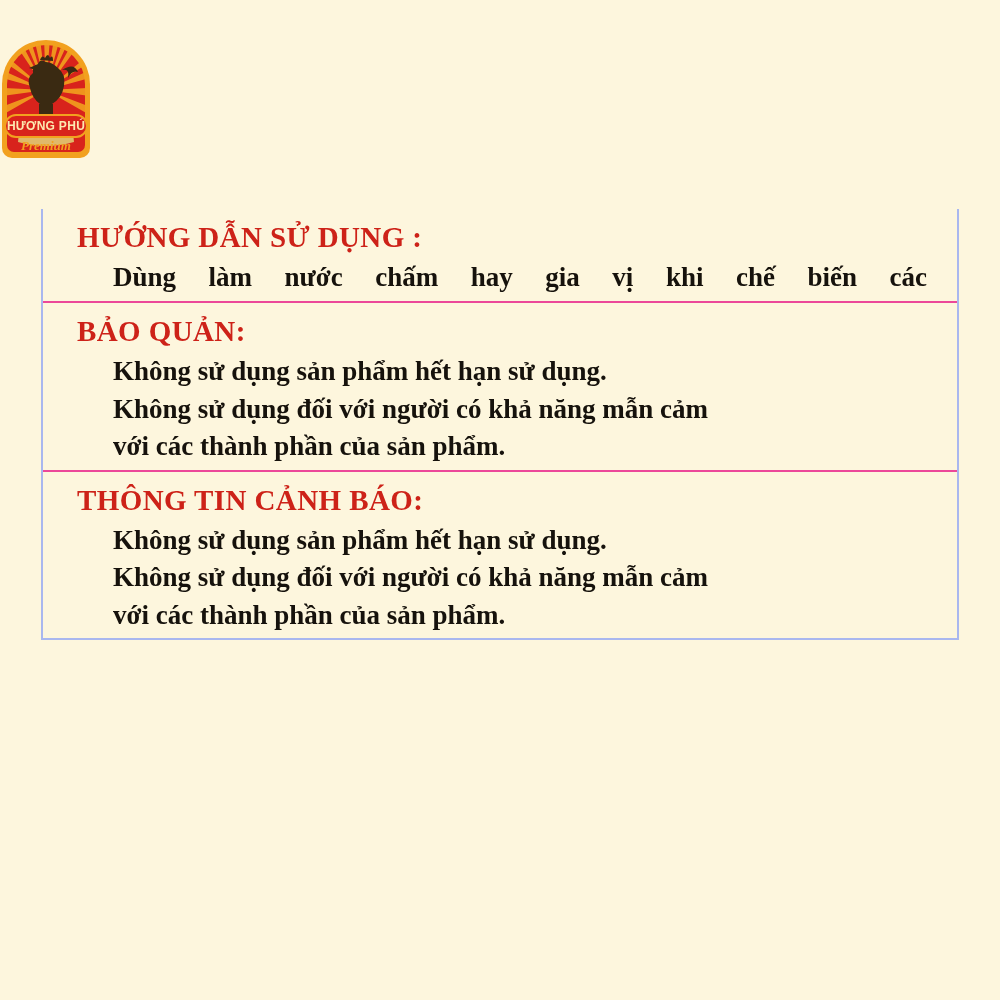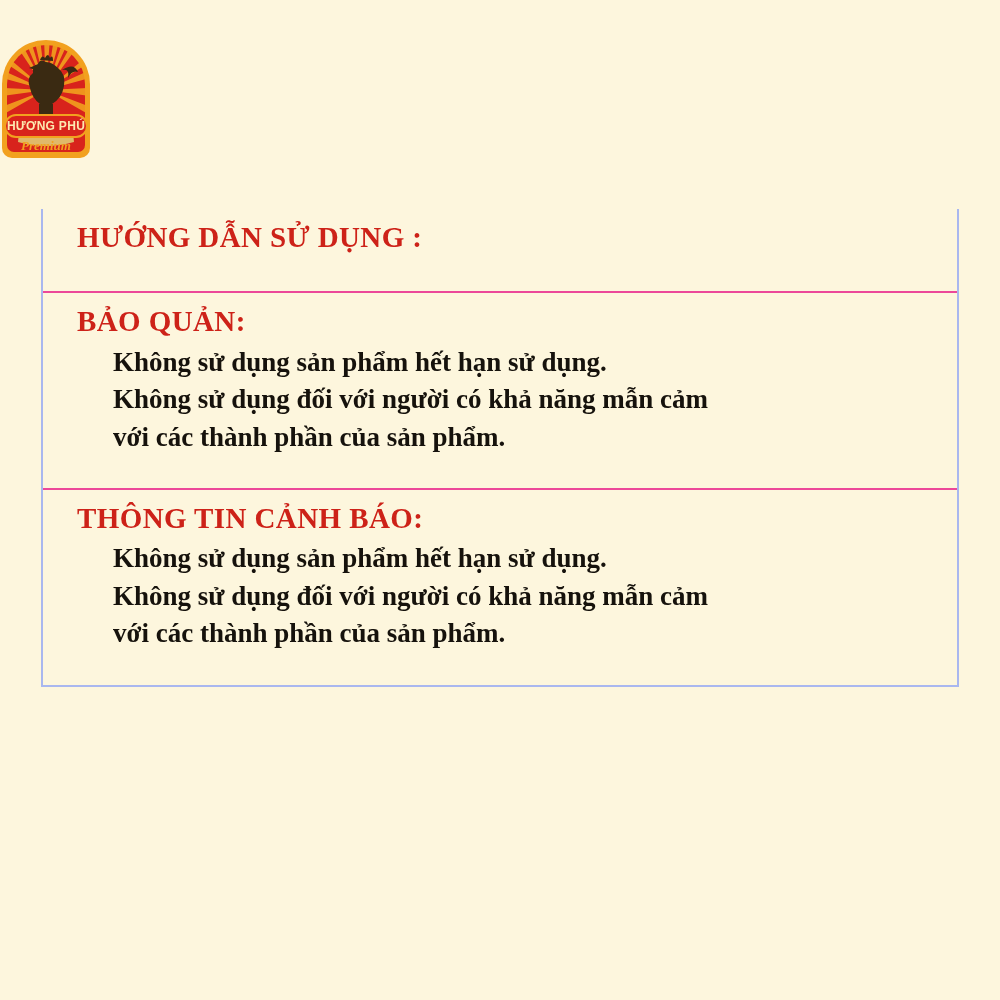--- a/index.html
+++ b/index.html
@@ -108,21 +108,21 @@
     color: #ffffff;
     letter-spacing: 1px;
     line-height: 1;
     transform: scaleX(0.82);
     transform-origin: center;
     white-space: nowrap;
   }
 
   .section {
     border-top: 2px solid #ec4899;
-    padding: 10px 22px 32px 22px;
+    padding: 10px 22px 4px 22px;
     box-sizing: border-box;
   }
   .section:first-of-type {
     border-top: none;
   }
 
   .section-heading {
     color: #cd2218;
     font-family: "Liberation Serif", "DejaVu Serif", serif;
     font-weight: 700;
@@ -211,20 +211,21 @@
       <div class="logo-premium">Premium</div>
     </div>
   </div>
 
   <div class="info-box">
 
 
     <div class="section">
       <div class="section-heading">HƯỚNG DẪN SỬ DỤNG :</div>
       <div class="section-body">
+        <span class="just-line">Dùng làm nước chấm hay gia vị khi chế biến các</span>
       </div>
     </div>
 
 
     <div class="section">
       <div class="section-heading">BẢO QUẢN:</div>
       <div class="section-body">
         <span class="line">Không sử dụng sản phẩm hết hạn sử dụng.</span>
         <span class="line">Không sử dụng đối với người có khả năng mẫn cảm</span>
         <span class="line">với các thành phần của sản phẩm.</span>

